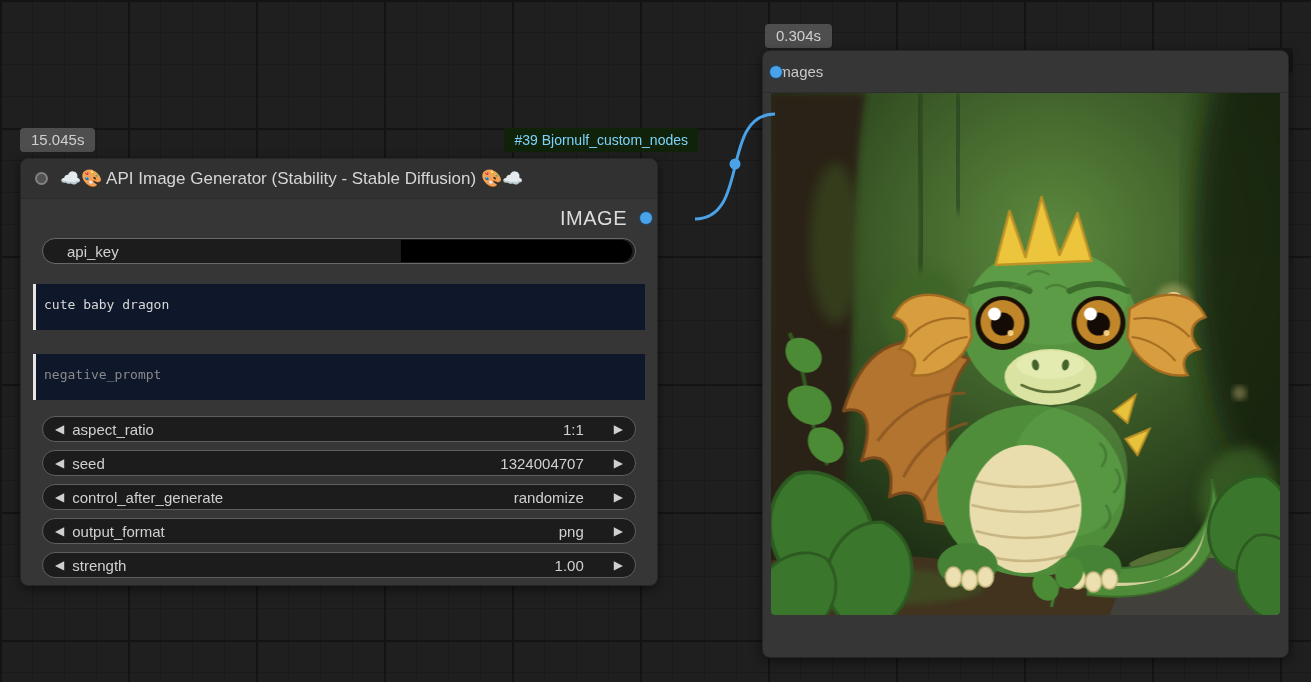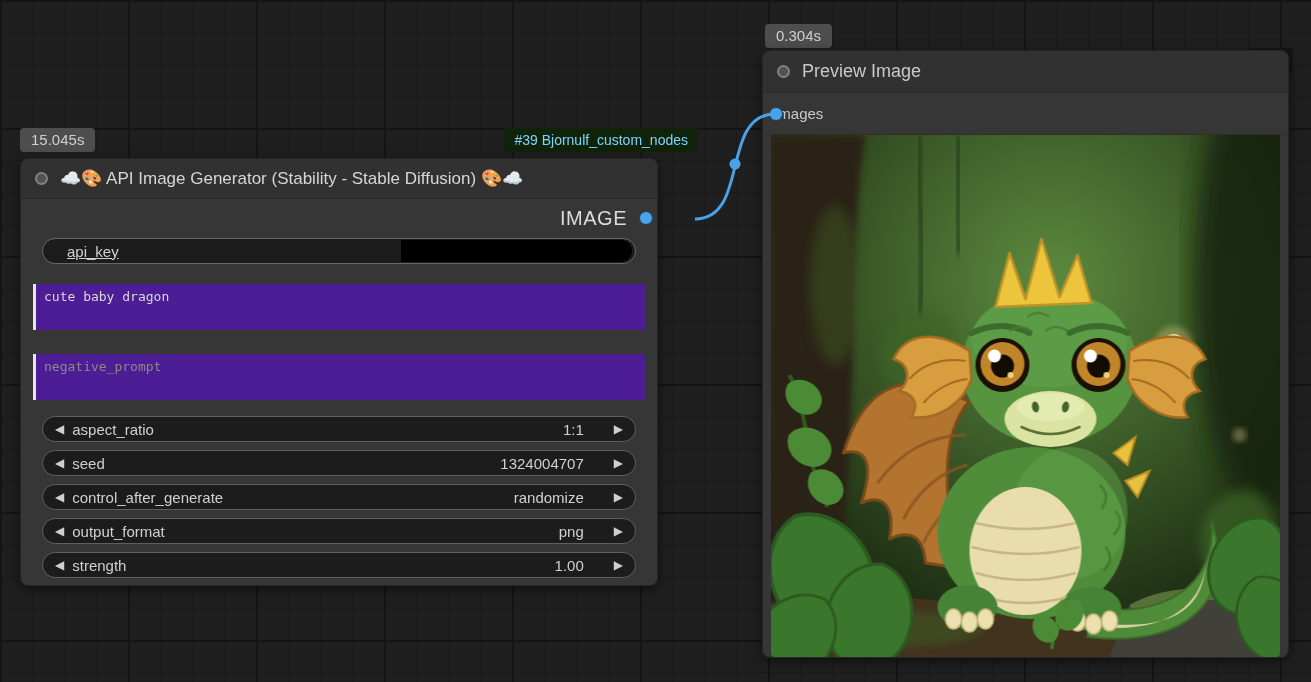--- a/index.html
+++ b/index.html
@@ -56,31 +56,31 @@
     position:absolute; width:12px; height:12px; border-radius:50%;
     background:#4aa3e8; box-shadow:0 0 0 1px #1c4a70;
   }
   .out-dot{ right:5px; top:50%; transform:translateY(-50%); }
 
   .pill{
     position:relative; height:26px; border-radius:13px;
     background:#1c1c1c; border:1px solid #696969;
     display:flex; align-items:center; color:#d0d0d0; font-size:15px;
   }
-  .apikey-pill{ margin:1px 21px 0; padding-left:24px;text-decoration:underline; }
+  .apikey-pill{ margin:1px 21px 0; padding-left:24px; }
   .redaction{
     position:absolute; left:358px; right:3px; top:1px; bottom:1px;
     background:#000; border-radius:0 12px 12px 0;
   }
 
   .textbox{
-    margin:20px 12px 0; height:46px; background:#4c1d95;
+    margin:20px 12px 0; height:46px; background:#0f172a;
     border-left:3px solid #e6e6e6;
     font-family:"DejaVu Sans Mono", monospace; font-size:13px;
-    color:#d8d8d8; padding:5px 8px; overflow:hidden; cursor:text;
+    color:#d8d8d8; padding:13px 8px; overflow:hidden; cursor:text;
   }
   .textbox.placeholder{ color:#8a8a8a; margin-top:24px; }
 
   .combo-list{ margin:16px 21px 0; display:flex; flex-direction:column; gap:8px; }
   .combo{
     height:26px; border-radius:13px; background:#1c1c1c; border:1px solid #5f5f5f;
     display:flex; align-items:center; padding:0 12px; gap:8px;
     color:#d0d0d0; font-size:15px; cursor:pointer;
   }
   .combo .arrow{ font-size:12px; color:#cfcfcf; line-height:1; }
@@ -163,24 +163,20 @@
       <div class="combo">
         <span class="arrow">◀</span>
         <span class="wlabel">strength</span>
         <span class="wval">1.00</span>
         <span class="arrow">▶</span>
       </div>
     </div>
   </div>
 
   <div class="node node-prev">
-    <div class="node-header prev-header">
-      <span class="status-dot"></span>
-      <span class="node-title">Preview Image</span>
-    </div>
 
     <div class="input-row">
       <span class="slot-dot"></span>
       <span class="input-label">images</span>
     </div>
 
     <div class="preview-image">
 
       <svg viewBox="0 0 512 522" preserveAspectRatio="xMidYMid slice" aria-hidden="true">
         <defs>

